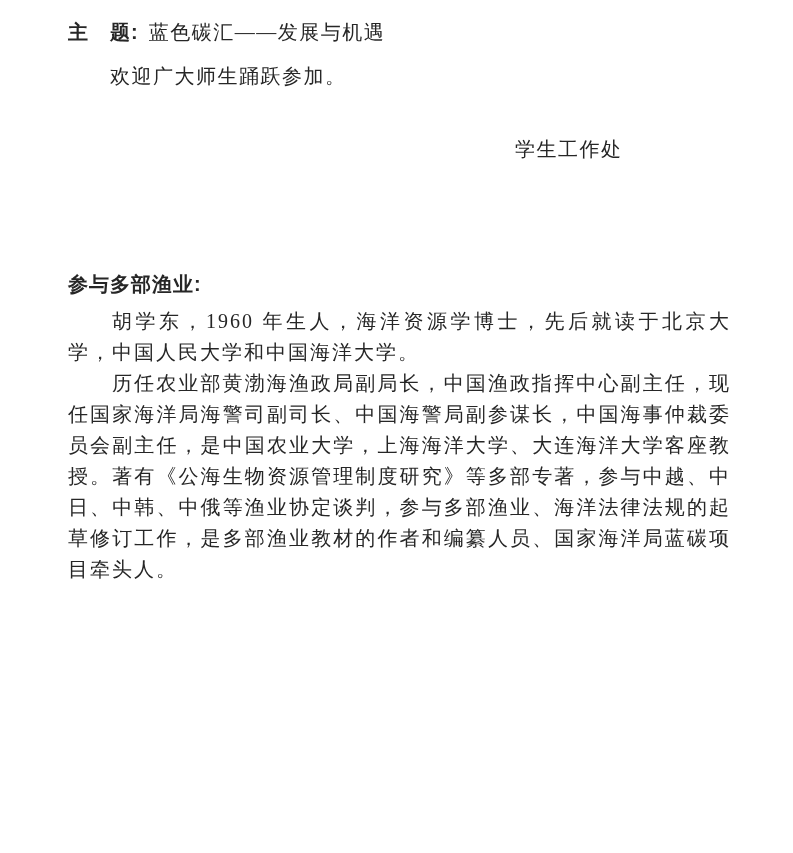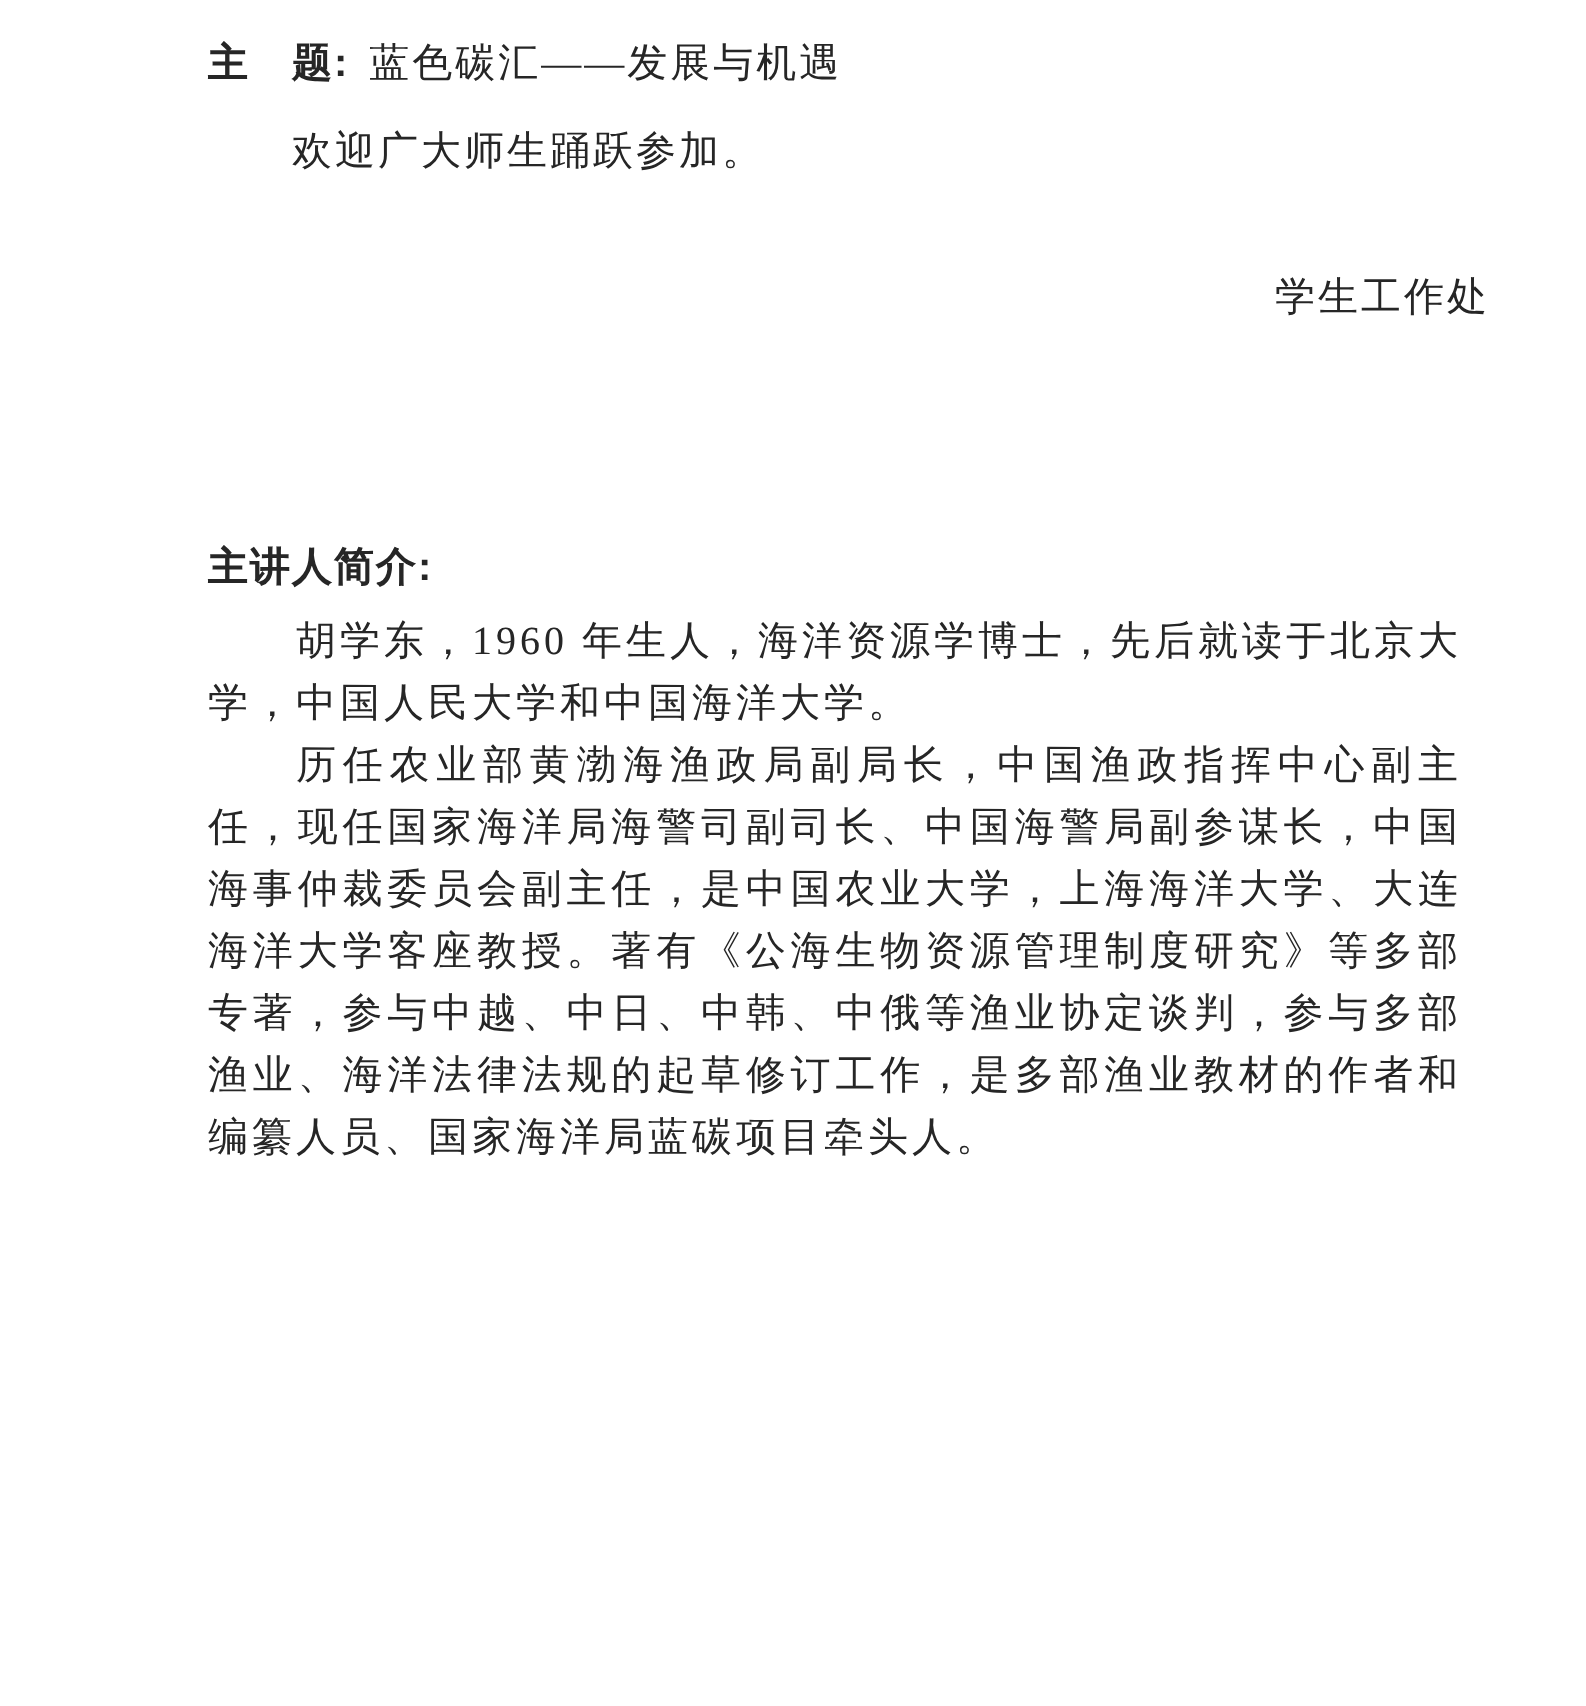--- a/index.html
+++ b/index.html
@@ -11,21 +11,21 @@
     width: 793px;
     height: 853px;
     overflow: hidden;
     font-family: "Liberation Serif", "DejaVu Serif", serif;
     color: #262626;
   }
   .page {
     box-sizing: border-box;
     width: 793px;
     height: 853px;
-    padding: 11px 62px 0 104px;
+    padding: 11px 62px 0 68px;
     background: #ffffff;
   }
   .info-line {
     font-size: 20px;
     line-height: 43.5px;
     letter-spacing: 1.5px;
     white-space: nowrap;
   }
   .info-label {
     font-family: "Liberation Sans", "DejaVu Sans", sans-serif;
@@ -35,21 +35,21 @@
   }
   .welcome {
     font-size: 20px;
     line-height: 43.5px;
     letter-spacing: 1.5px;
     padding-left: 42px;
   }
   .signature {
     width: 230px;
     margin: 30px -14px 0 auto;
-    text-align: right;
+    text-align: left;
     font-size: 20px;
     letter-spacing: 1.5px;
   }
   .signature .sig-line {
     line-height: 42px;
   }
   .bio {
     margin-top: 92px;
   }
   .bio-heading {
@@ -78,18 +78,18 @@
       <span class="info-label">主　题:</span><span class="info-value">蓝色碳汇——发展与机遇</span>
     </div>
     <div class="welcome">欢迎广大师生踊跃参加。</div>
   </div>
 
   <div class="signature">
     <div class="sig-line">学生工作处</div>
   </div>
 
   <div class="bio">
-    <div class="bio-heading">主讲人简介:</div>
+    <div class="bio-heading">参与多部渔业:</div>
     <p class="bio-para">胡学东，1960 年生人，海洋资源学博士，先后就读于北京大学，中国人民大学和中国海洋大学。</p>
     <p class="bio-para">历任农业部黄渤海渔政局副局长，中国渔政指挥中心副主任，现任国家海洋局海警司副司长、中国海警局副参谋长，中国海事仲裁委员会副主任，是中国农业大学，上海海洋大学、大连海洋大学客座教授。著有《公海生物资源管理制度研究》等多部专著，参与中越、中日、中韩、中俄等渔业协定谈判，参与多部渔业、海洋法律法规的起草修订工作，是多部渔业教材的作者和编纂人员、国家海洋局蓝碳项目牵头人。</p>
   </div>
 
 </div>
 
 </body></html>

